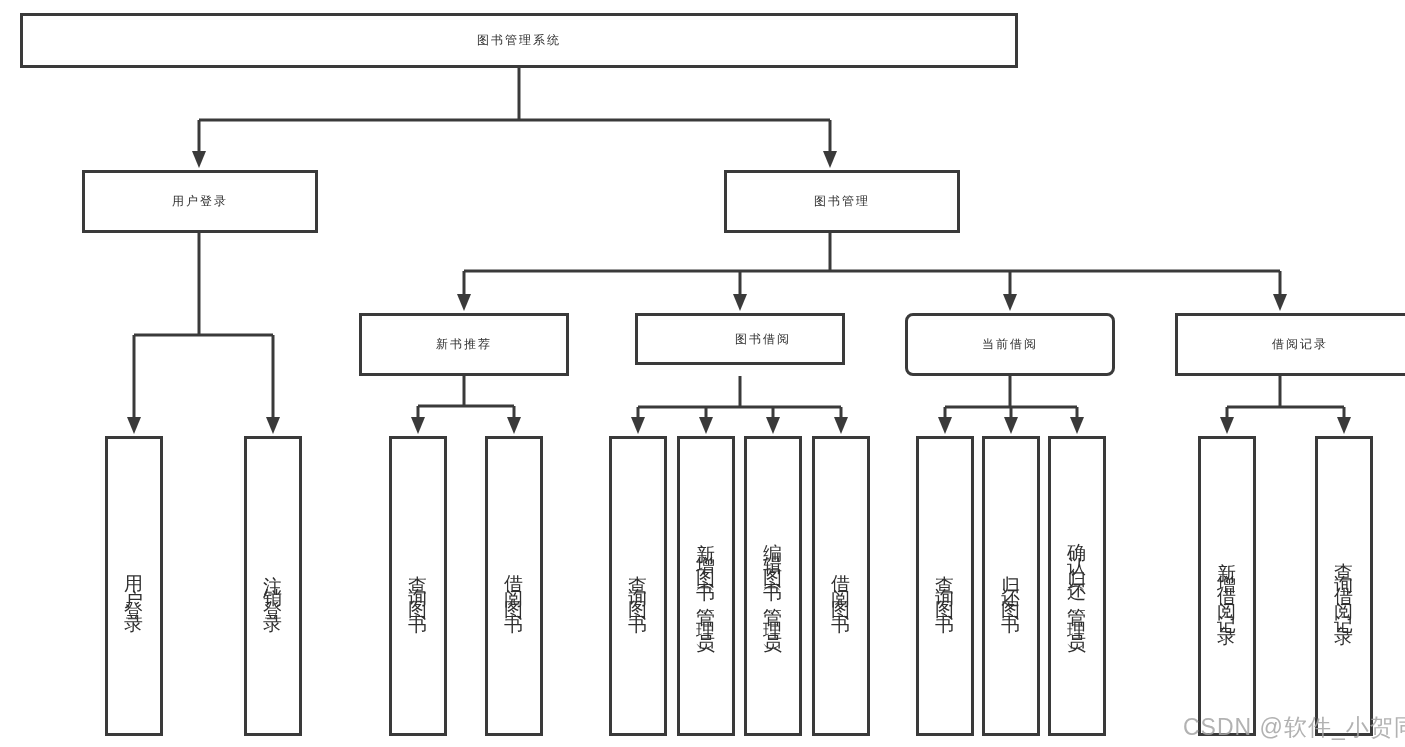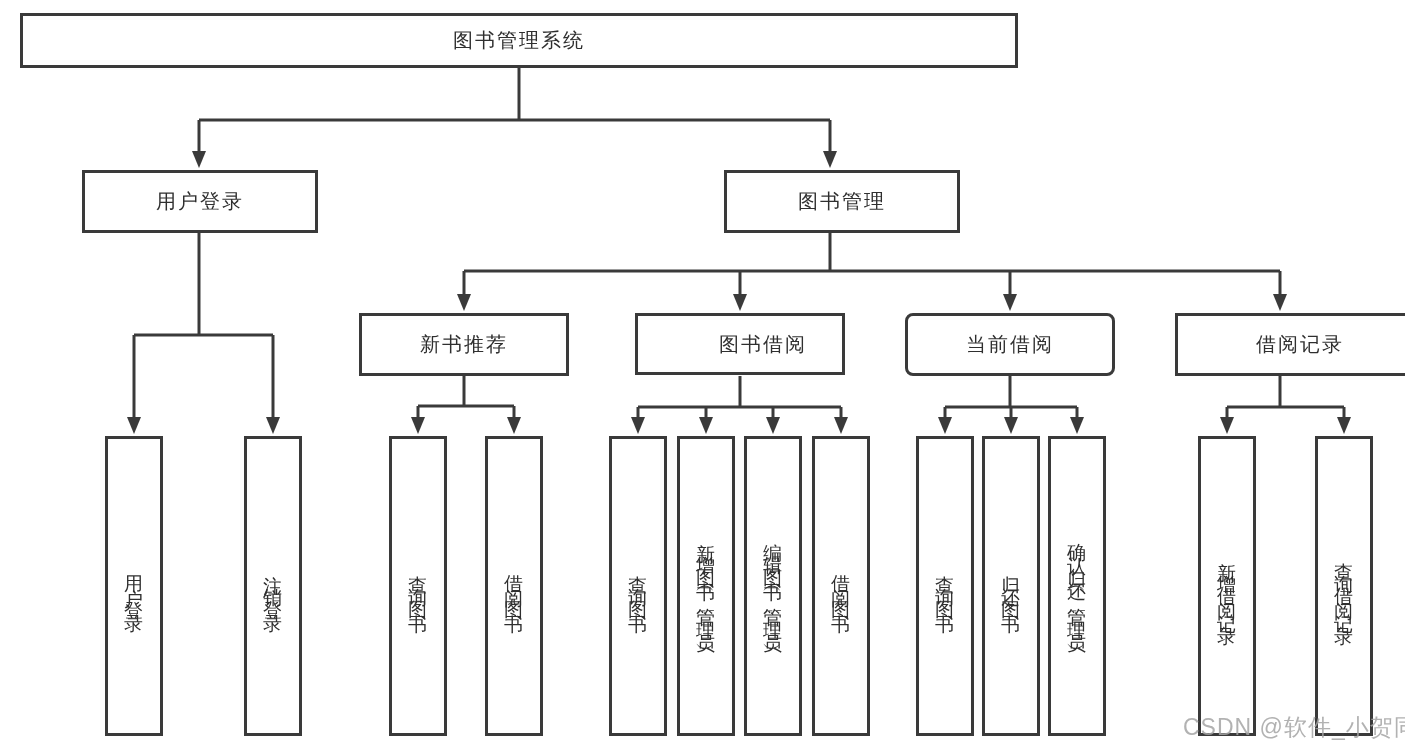--- a/index.html
+++ b/index.html
@@ -15,35 +15,35 @@
     position:absolute;
     box-sizing:border-box;
     border:3px solid #3a3a3a;
     background:#ffffff;
     display:flex;
     align-items:center;
     justify-content:center;
     color:#2f2f2f;
     z-index:2;
   }
-  .h-node{font-size:20px;letter-spacing:2px;}
+  .h-node{font-size:12px;letter-spacing:2px;}
   .leaf{width:58px;top:436px;height:300px;}
   .leaf .vtext{
     writing-mode:vertical-lr;
     text-orientation:mixed;
     font-size:19px;
     letter-spacing:13px;
     line-height:1;
     white-space:nowrap;
   }
   .root-node{left:20px;top:13px;width:998px;height:55px;}
   #l2-user-login{left:82px;top:170px;width:236px;height:63px;}
   #l2-book-mgmt{left:724px;top:170px;width:236px;height:63px;}
   #l3-new-books{left:359px;top:313px;width:210px;height:63px;}
-  #l3-borrowing{left:635px;top:313px;width:210px;height:62px;padding-left:46px;}
+  #l3-borrowing{left:635px;top:313px;width:210px;height:52px;padding-left:46px;}
   #l3-current{left:905px;top:313px;width:210px;height:63px;border-radius:8px;}
   #l3-records{left:1175px;top:313px;width:250px;height:63px;}
   #leaf-1{left:105px;}  #leaf-2{left:244px;}
   #leaf-3{left:389px;}  #leaf-4{left:485px;}
   #leaf-5{left:609px;}  #leaf-6{left:677px;}
   #leaf-7{left:744px;}  #leaf-8{left:812px;}
   #leaf-9{left:916px;}  #leaf-10{left:982px;}
   #leaf-11{left:1048px;}
   #leaf-12{left:1198px;} #leaf-13{left:1315px;}
   #watermark{

